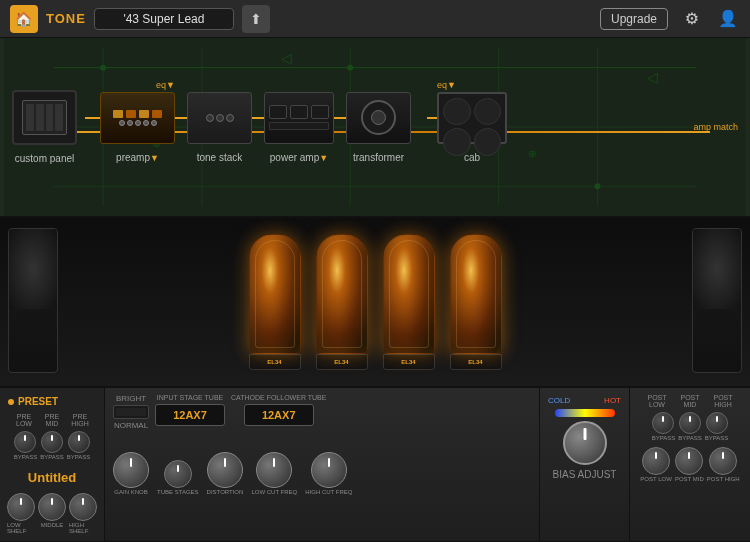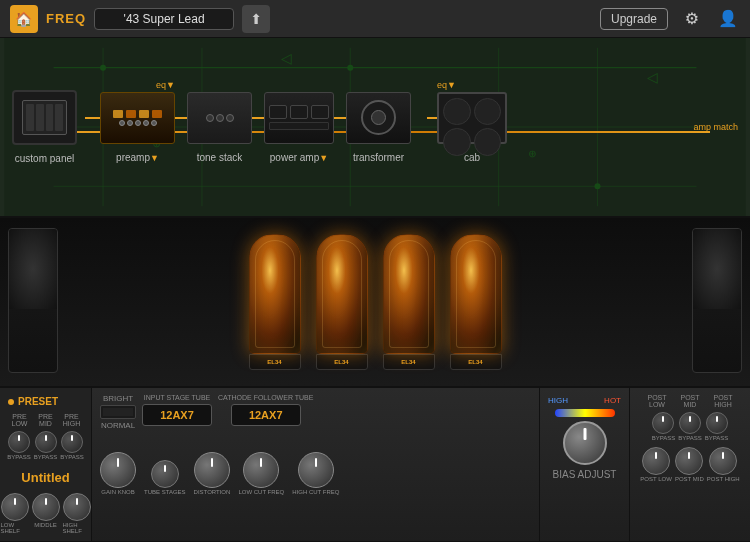--- a/index.html
+++ b/index.html
@@ -115,21 +115,21 @@
     .control-panel {
       height: 155px;
       background: linear-gradient(to bottom, #2a2a2a, #1e1e1e);
       display: flex;
       border-bottom: 2px solid #111;
       position: relative;
     }
 
     
     .preset-section {
-      width: 92px;
+      width: 105px;
       background: #222;
       border-right: 1px solid #111;
       display: flex;
       flex-direction: column;
       padding: 8px;
     }
 
     .preset-label {
       font-size: 10px;
       color: #e8a020;
@@ -314,21 +314,21 @@
       margin-bottom: 4px;
     }
   </style>
 </head>
 <body>
 
 <div class="top-bar">
   <div class="home-btn">
     <span>🏠</span>
   </div>
-  <span class="logo">FREQ</span>
+  <span class="logo">TONE</span>
   <div class="preset-name">'43 Super Lead</div>
   <div class="save-btn">
     <span>⬆</span>
   </div>
   <div class="top-right">
     <button class="upgrade-btn">Upgrade</button>
     <div class="icon-btn">⚙</div>
     <div class="icon-btn">👤</div>
   </div>
 </div>
@@ -605,21 +605,21 @@
       </div>
       <div style="display:flex;flex-direction:column;align-items:center;gap:1px;">
         <div class="knob-large"></div>
         <span style="font-size:6px;color:#888;">HIGH CUT FREQ</span>
       </div>
     </div>
   </div>
 
   <div class="bias-section">
     <div style="display:flex;justify-content:space-between;width:100%;">
-      <span class="cold-label">HIGH</span>
+      <span class="cold-label">COLD</span>
       <span class="hot-label">HOT</span>
     </div>
     <div class="bias-meter"></div>
     <div class="bias-knob"></div>
     <span class="bias-adjust-label">BIAS ADJUST</span>
   </div>
 
   <div class="post-eq-section">
 
     <div style="display:flex;gap:3px;justify-content:center;">

